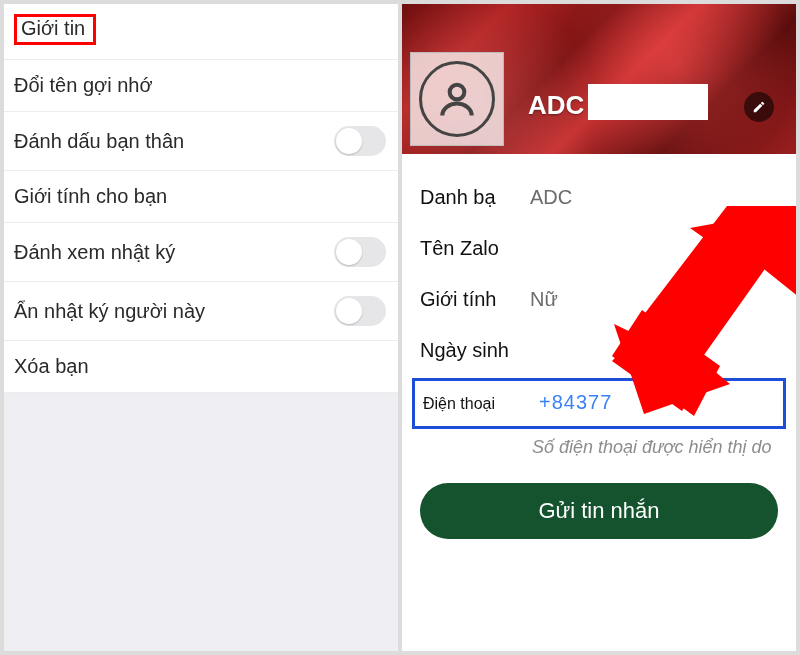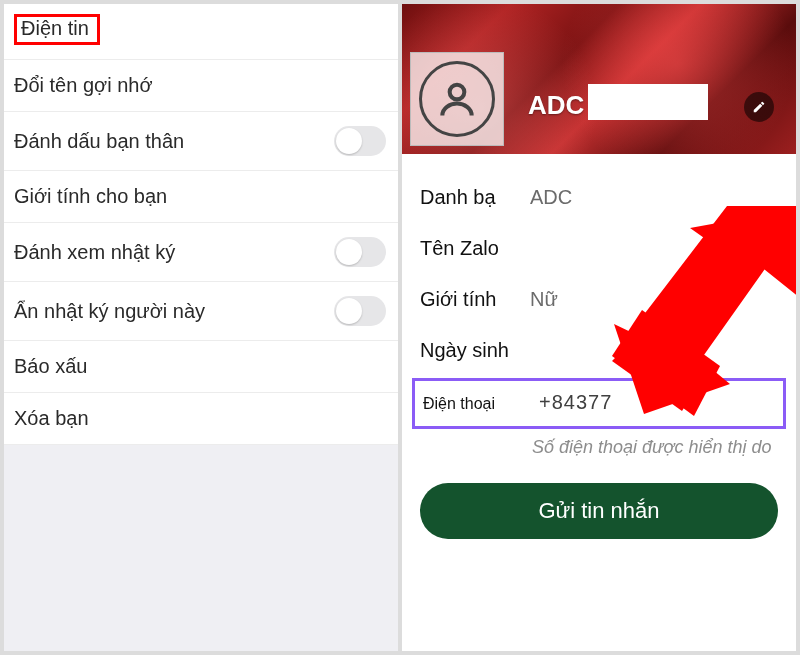--- a/index.html
+++ b/index.html
@@ -24,63 +24,60 @@
   .avatar-box { position: absolute; left: 8px; top: 48px; width: 94px; height: 94px; background: rgba(255,255,255,0.75); border: 1px solid #bbb; display:flex; align-items:center; justify-content:center; }
   .avatar-circle { width: 76px; height: 76px; border: 3px solid #444; border-radius: 50%; display:flex; align-items:center; justify-content:center; }
   .name-txt { position:absolute; left: 126px; top: 86px; color:#fff; font-size: 26px; font-weight: 600; text-shadow: 0 1px 2px rgba(0,0,0,0.4); }
   .name-whitebox { position:absolute; left: 186px; top: 80px; width: 120px; height: 36px; background:#fff; }
   .edit-btn { position:absolute; right: 22px; top: 88px; width: 30px; height: 30px; background: rgba(0,0,0,0.55); border-radius: 50%; display:flex; align-items:center; justify-content:center; }
 
   .info { padding-top: 18px; }
   .info-row { display:flex; align-items:flex-start; padding: 14px 18px; font-size: 20px; }
   .info-label { width: 110px; color:#111; }
   .info-val { color:#6b6b6b; font-size: 20px; }
-  .info-val.link { color:#404040; font-weight: 500; letter-spacing: 1px; }
+  .info-val.link { color:#3b82f6; font-weight: 500; letter-spacing: 1px; }
   .whitebox-inline { display:inline-block; width: 68px; height: 22px; background:#fff; vertical-align: middle; margin-left: 0; }
 
-  .phone-hl { border: 3px solid #8b5cf6; margin: 2px 10px 4px 10px; padding: 10px 8px 12px 8px; display:flex; align-items: baseline; }
+  .phone-hl { border: 3px solid #1d4ed8; margin: 2px 10px 4px 10px; padding: 10px 8px 12px 8px; display:flex; align-items: baseline; }
   .phone-hl .info-label { width: 116px; }
 
   .helper { padding: 2px 18px 0 130px; color:#8d8d8d; font-size: 18px; line-height: 1.35; font-style: italic; }
 
   .send-btn { margin: 24px 18px 0 18px; height: 56px; background:#14532d; color:#fff; border-radius: 28px; display:flex; align-items:center; justify-content:center; font-size: 22px; font-weight: 500; }
 
   
   .arrow { position:absolute; top: 202px; right: -6px; width: 190px; height: 210px; pointer-events:none; }
 
 </style>
 </head>
 <body>
 
 <div class="wrap">
 
   <div class="left">
     <div class="l-row first">
-      <span class="title-hl">Điện tin</span>
+      <span class="title-hl">Giới tin</span>
     </div>
     <div class="l-row">
       <span>Đổi tên gợi nhớ</span>
     </div>
     <div class="l-row">
       <span>Đánh dấu bạn thân</span>
       <span class="switch"></span>
     </div>
     <div class="l-row">
       <span>Giới tính cho bạn</span>
     </div>
     <div class="l-row">
       <span>Đánh xem nhật ký</span>
       <span class="switch"></span>
     </div>
     <div class="l-row">
       <span>Ẩn nhật ký người này</span>
       <span class="switch"></span>
-    </div>
-    <div class="l-row">
-      <span>Báo xấu</span>
     </div>
     <div class="l-row">
       <span>Xóa bạn</span>
     </div>
     <div class="l-spacer"></div>
   </div>
 
   <div class="right">
     <div class="cover">
       <div class="avatar-box">

